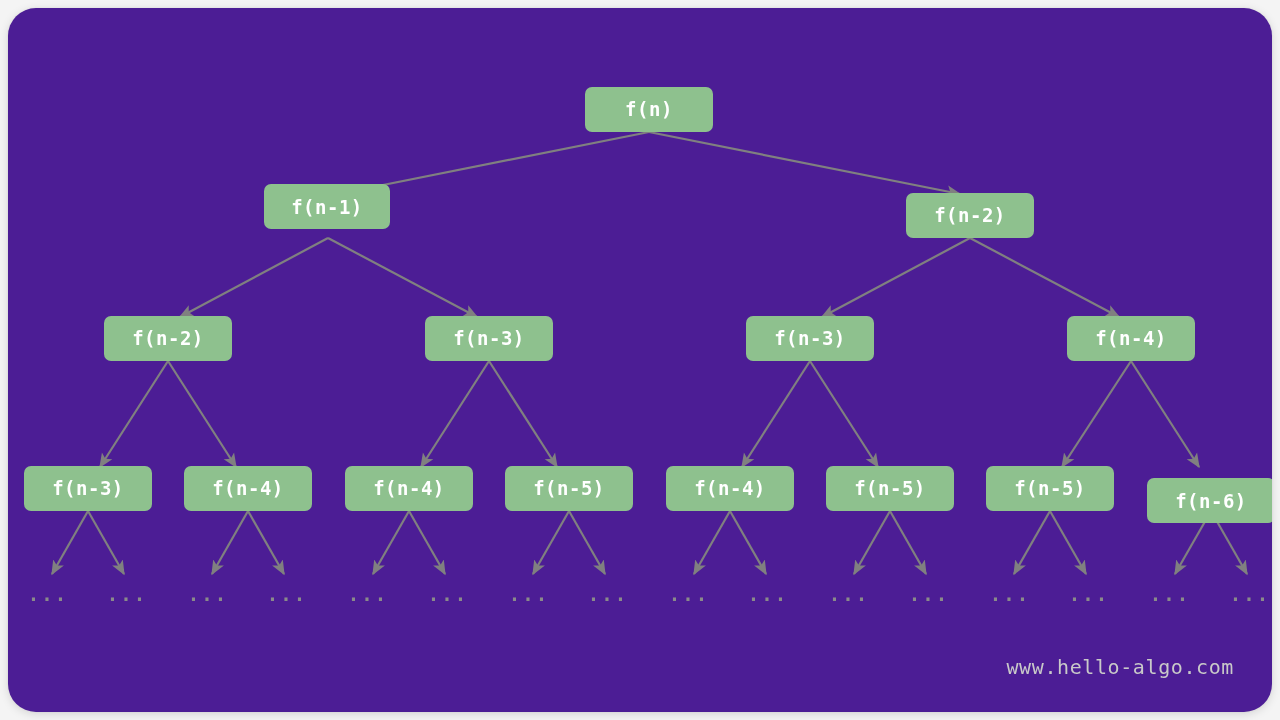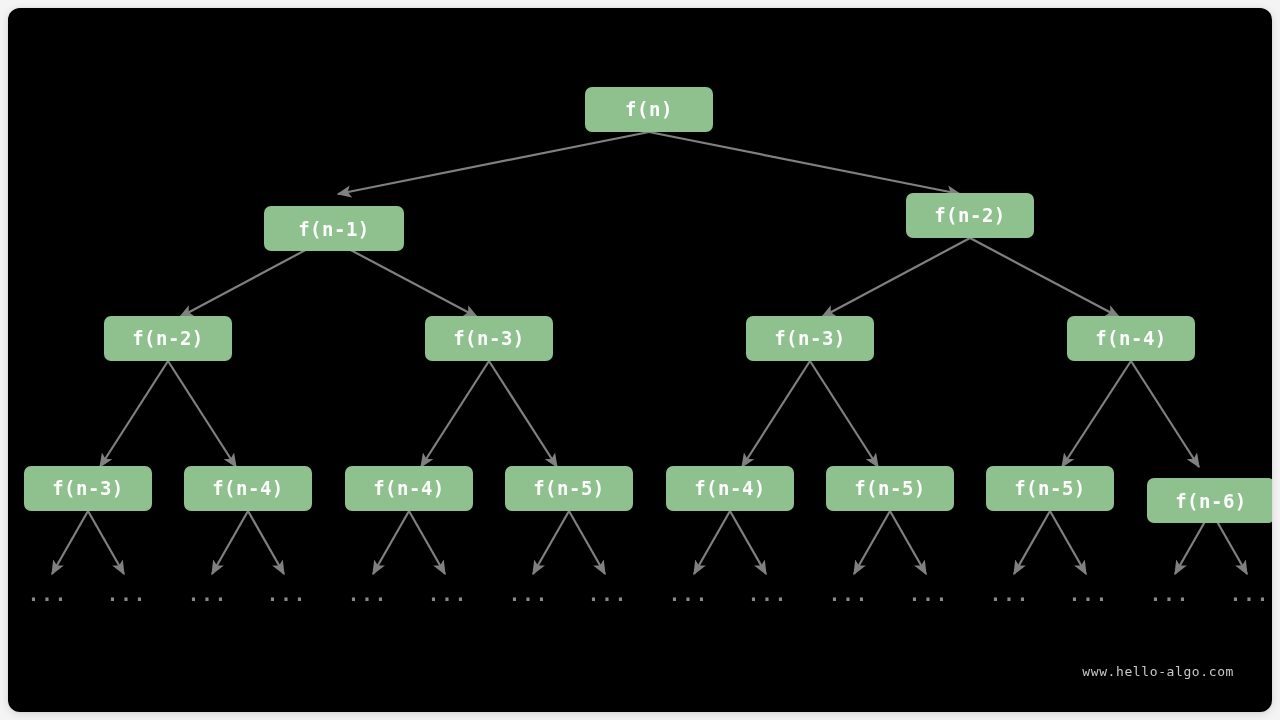--- a/index.html
+++ b/index.html
@@ -16,22 +16,22 @@
     width: 1280px;
     height: 720px;
     background: #f4f4f4;
   }
   #card {
     position: absolute;
     left: 8px;
     top: 8px;
     width: 1264px;
     height: 704px;
-    background: #000000;
-    border-radius: 12px;
+    background: #4c1d95;
+    border-radius: 28px;
     box-shadow: 0 2px 10px rgba(0,0,0,0.13), 0 0 2px rgba(0,0,0,0.08);
     overflow: hidden;
   }
   #edges {
     position: absolute;
     left: 0;
     top: 0;
     width: 1280px;
     height: 720px;
     pointer-events: none;
@@ -61,21 +61,21 @@
     line-height: 1;
     transform: translate(-50%, -50%);
     white-space: nowrap;
   }
   #watermark {
     position: absolute;
     right: 38px;
     bottom: 33px;
     color: #c9c9c9;
     font-family: "DejaVu Sans Mono", monospace;
-    font-size: 13px;
+    font-size: 20px;
     letter-spacing: 0.6px;
     white-space: nowrap;
   }
 </style>
 </head>
 <body>
 
 <div id="stage">
   <div id="card">
 
@@ -114,21 +114,21 @@
           <line x1="882" y1="503" x2="918" y2="566" stroke="#808080" stroke-width="2.2" marker-end="url(#arrowhead)"></line>
           <line x1="1042" y1="503" x2="1006" y2="566" stroke="#808080" stroke-width="2.2" marker-end="url(#arrowhead)"></line>
           <line x1="1042" y1="503" x2="1078" y2="566" stroke="#808080" stroke-width="2.2" marker-end="url(#arrowhead)"></line>
           <line x1="1203" y1="503" x2="1167" y2="566" stroke="#808080" stroke-width="2.2" marker-end="url(#arrowhead)"></line>
           <line x1="1203" y1="503" x2="1239" y2="566" stroke="#808080" stroke-width="2.2" marker-end="url(#arrowhead)"></line>
         </g>
     </svg>
 
     <div id="nodes">
         <div class="node" style="left: 577px; top: 78.5px; width: 128px; height: 45px; background: rgb(142, 193, 142); color: rgb(255, 255, 255);">f(n)</div>
-        <div class="node" style="left: 256px; top: 198px; width: 140px; height: 45px; background: rgb(142, 193, 142); color: rgb(255, 255, 255);">f(n-1)</div>
+        <div class="node" style="left: 256px; top: 176px; width: 126px; height: 45px; background: rgb(142, 193, 142); color: rgb(255, 255, 255);">f(n-1)</div>
         <div class="node" style="left: 898px; top: 184.5px; width: 128px; height: 45px; background: rgb(142, 193, 142); color: rgb(255, 255, 255);">f(n-2)</div>
         <div class="node" style="left: 96px; top: 307.5px; width: 128px; height: 45px; background: rgb(142, 193, 142); color: rgb(255, 255, 255);">f(n-2)</div>
         <div class="node" style="left: 417px; top: 307.5px; width: 128px; height: 45px; background: rgb(142, 193, 142); color: rgb(255, 255, 255);">f(n-3)</div>
         <div class="node" style="left: 738px; top: 307.5px; width: 128px; height: 45px; background: rgb(142, 193, 142); color: rgb(255, 255, 255);">f(n-3)</div>
         <div class="node" style="left: 1059px; top: 307.5px; width: 128px; height: 45px; background: rgb(142, 193, 142); color: rgb(255, 255, 255);">f(n-4)</div>
         <div class="node" style="left: 16px; top: 457.5px; width: 128px; height: 45px; background: rgb(142, 193, 142); color: rgb(255, 255, 255);">f(n-3)</div>
         <div class="node" style="left: 176px; top: 457.5px; width: 128px; height: 45px; background: rgb(142, 193, 142); color: rgb(255, 255, 255);">f(n-4)</div>
         <div class="node" style="left: 337px; top: 457.5px; width: 128px; height: 45px; background: rgb(142, 193, 142); color: rgb(255, 255, 255);">f(n-4)</div>
         <div class="node" style="left: 497px; top: 457.5px; width: 128px; height: 45px; background: rgb(142, 193, 142); color: rgb(255, 255, 255);">f(n-5)</div>
         <div class="node" style="left: 658px; top: 457.5px; width: 128px; height: 45px; background: rgb(142, 193, 142); color: rgb(255, 255, 255);">f(n-4)</div>

